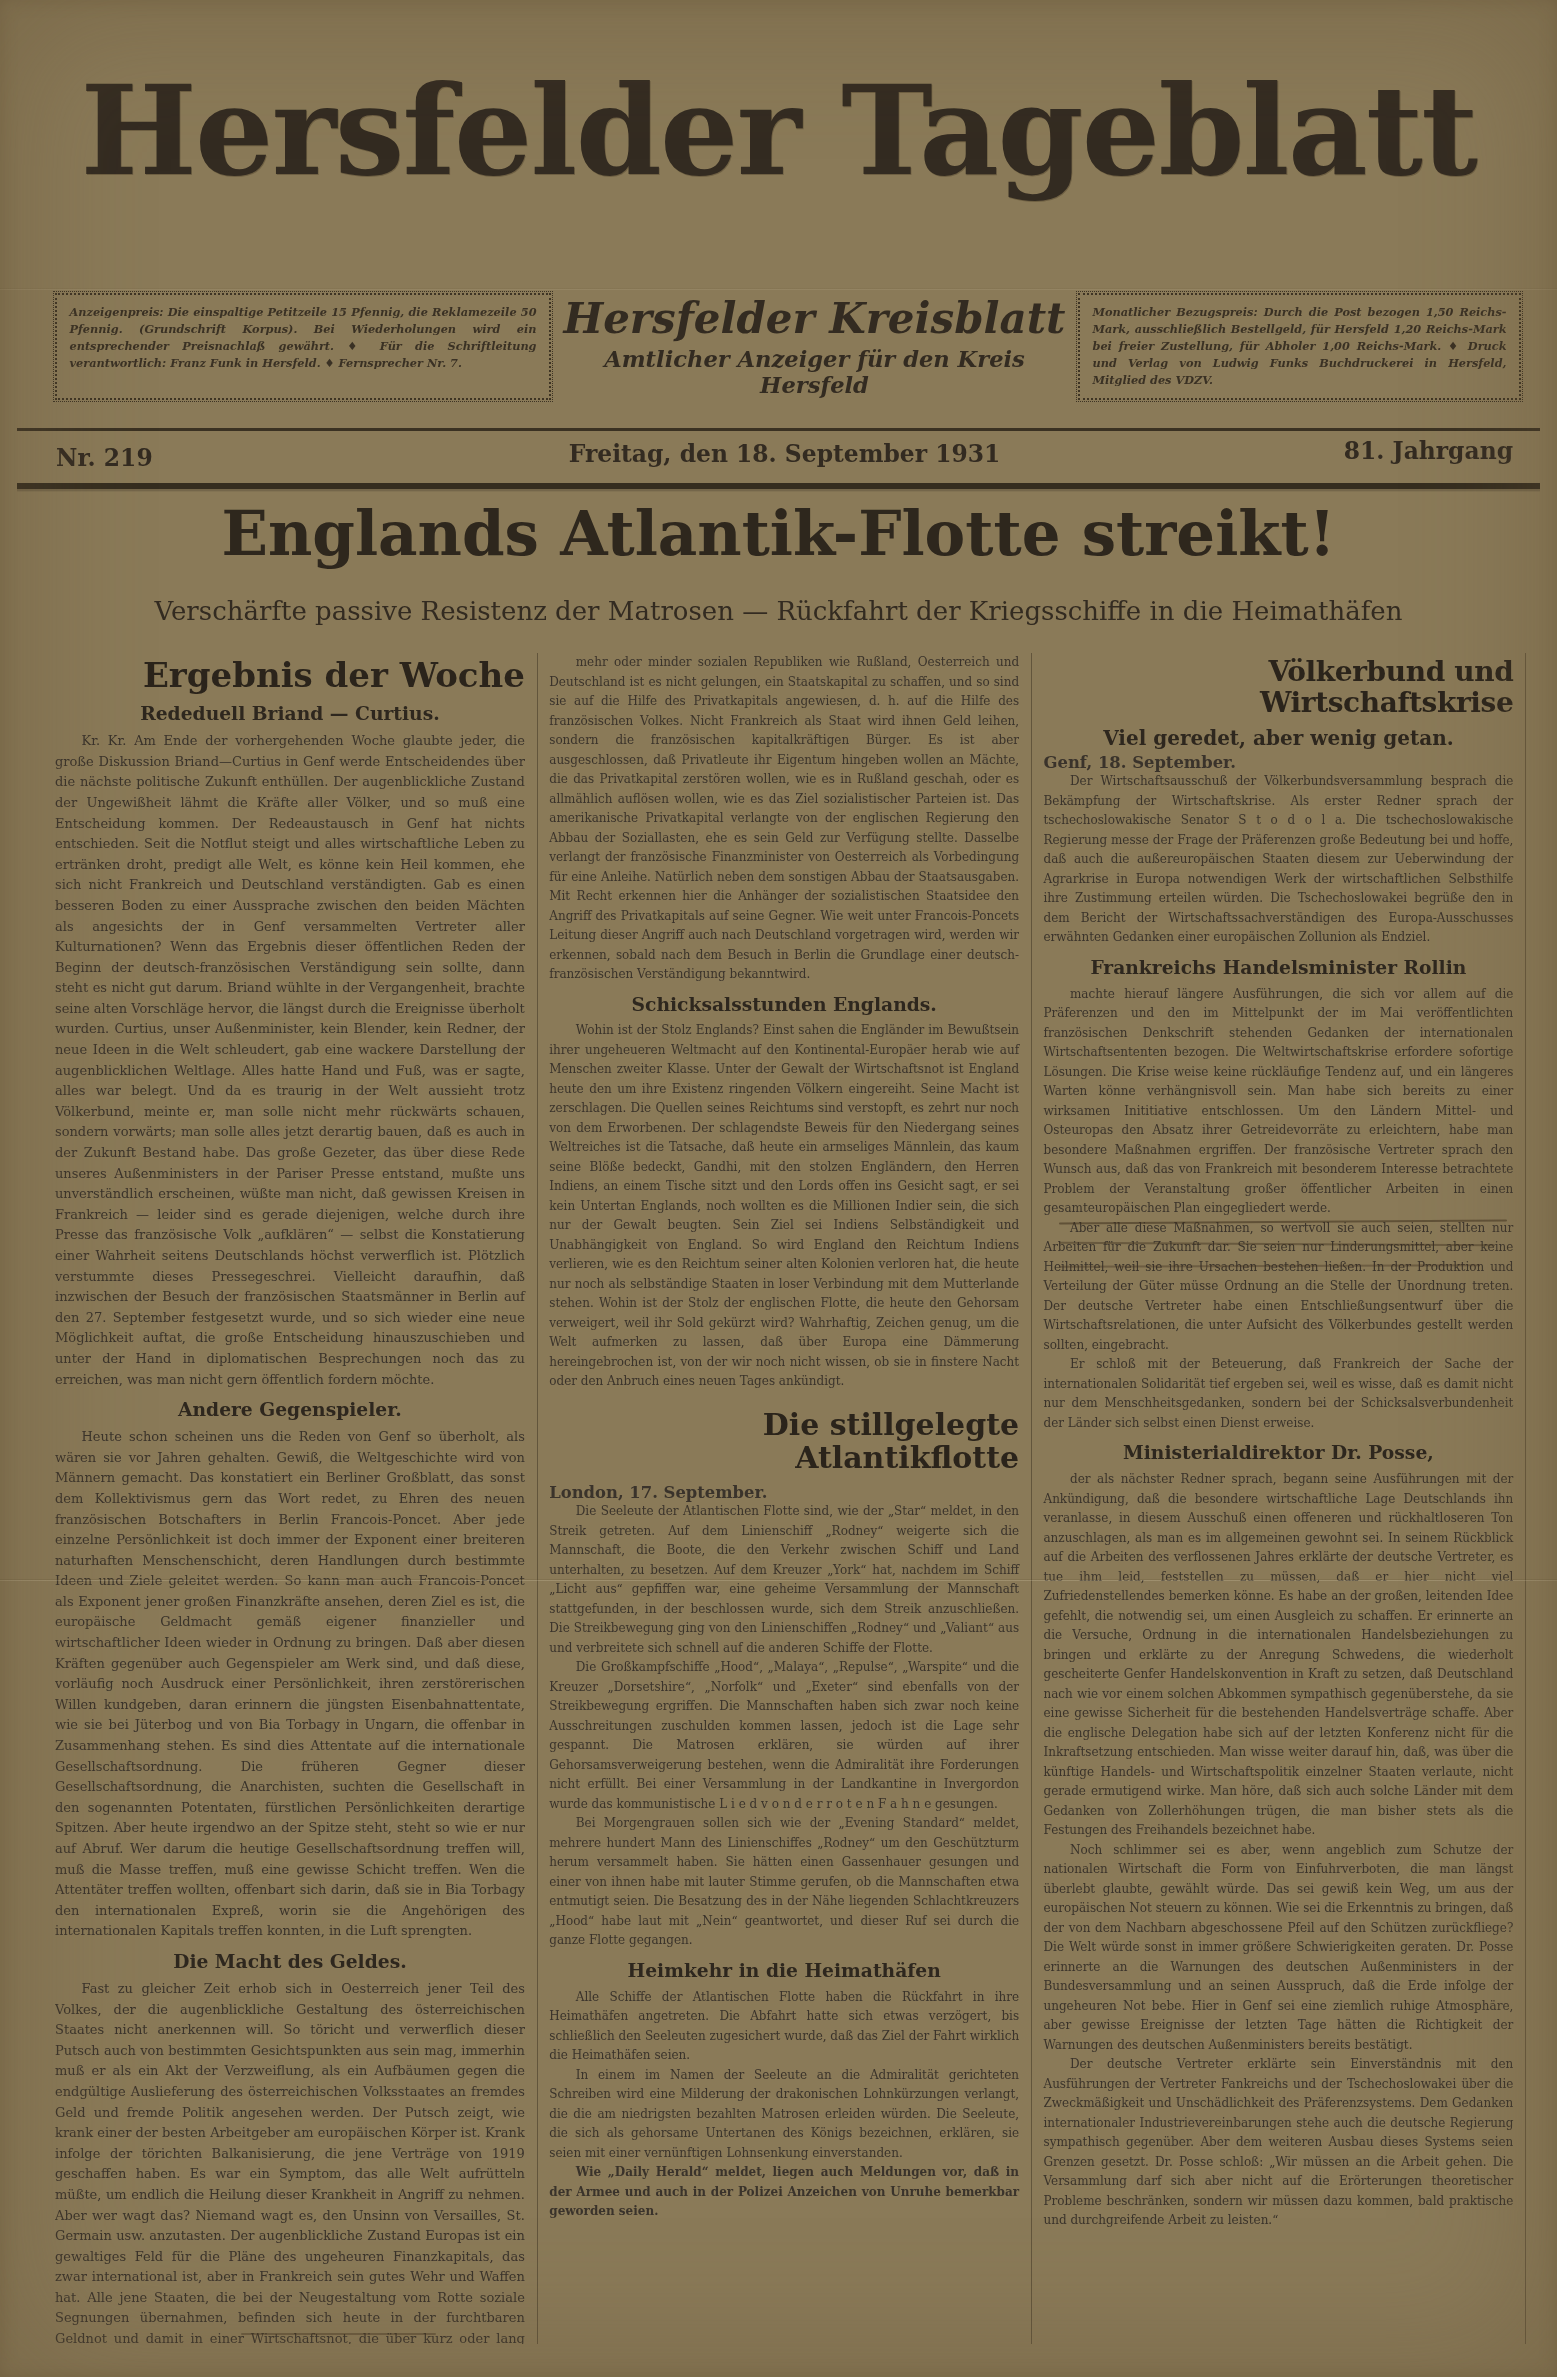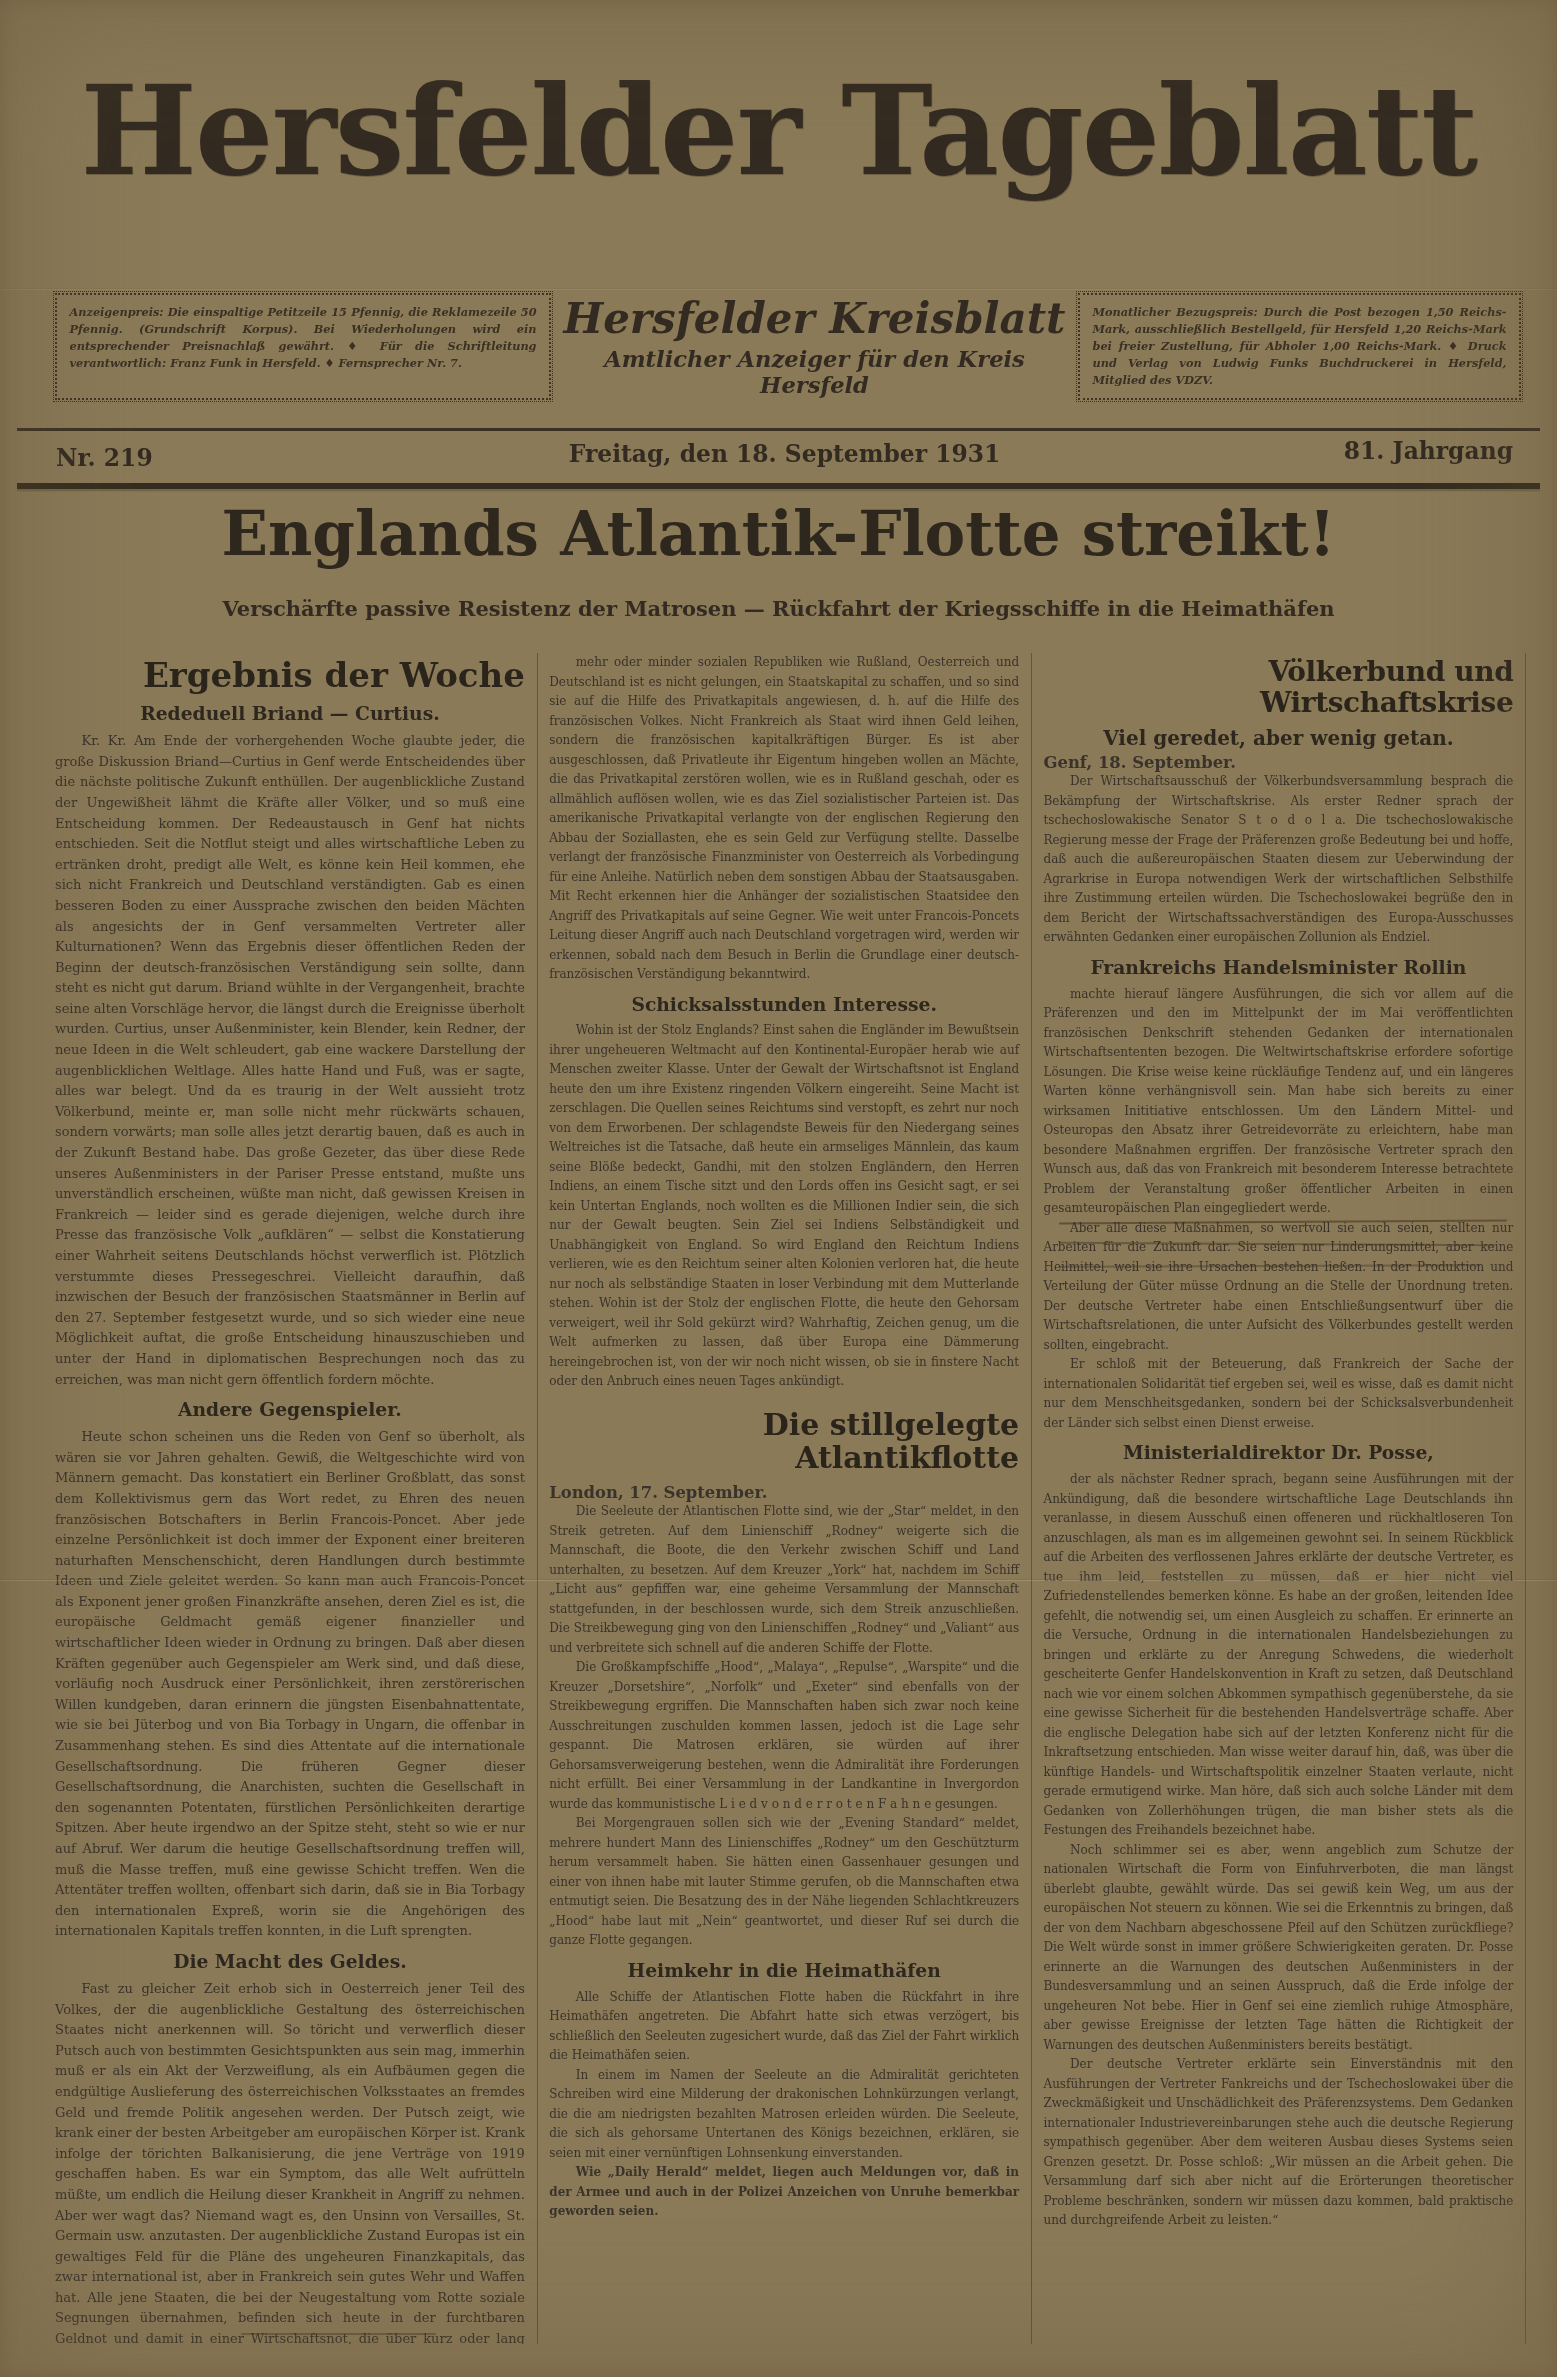--- a/index.html
+++ b/index.html
@@ -41,21 +41,21 @@
   .date-issue{position:absolute;left:0;top:9.3px;}
   .date-date{position:absolute;left:0;right:0;text-align:center;top:4.7px;}
   .date-vol{position:absolute;right:0;top:1.6px;}
   .rule-b{position:absolute;top:483px;left:17px;right:17px;height:5.5px;background:#352d1f;
     box-shadow:0 2.3px 0 rgba(53,45,31,.25);z-index:2;}
 
   
   .headline{position:absolute;top:500px;left:0;right:0;text-align:center;
     font-size:61px;font-weight:bold;line-height:1.1;color:#2e271d;letter-spacing:0px;}
   .subheadline{position:absolute;top:596px;left:0;right:0;text-align:center;
-    font-size:21px;font-weight:bold;color:#332b21;}
+    font-size:26px;font-weight:normal;color:#332b21;}
 
   
   .columns{position:absolute;top:653px;left:55px;right:31px;height:1691px;display:flex;
     border-right:1.6px solid rgba(58,47,32,.45);}
   .col{flex:1;overflow:hidden;text-align:justify;padding:0 11.7px;}
   .col:first-child{padding-left:0;}
   .col + .col{border-left:1.6px solid rgba(58,47,32,.5);}
   .col-1{font-size:13px;line-height:20.6px;}
   .col-2,.col-3{font-size:12px;line-height:19.5px;}
   .col p{margin:0;text-indent:26.5px;color:#3a332b;}
@@ -104,21 +104,21 @@
       <h3>Rededuell Briand — Curtius.</h3>
       <p>Kr. Kr.  Am Ende der vorhergehenden Woche glaubte jeder, die große Diskussion Briand—Curtius in Genf werde Entscheidendes über die nächste politische Zukunft enthüllen. Der augenblickliche Zustand der Ungewißheit lähmt die Kräfte aller Völker, und so muß eine Entscheidung kommen. Der Redeaustausch in Genf hat nichts entschieden. Seit die Notflut steigt und alles wirtschaftliche Leben zu ertränken droht, predigt alle Welt, es könne kein Heil kommen, ehe sich nicht Frankreich und Deutschland verständigten. Gab es einen besseren Boden zu einer Aussprache zwischen den beiden Mächten als angesichts der in Genf versammelten Vertreter aller Kulturnationen? Wenn das Ergebnis dieser öffentlichen Reden der Beginn der deutsch-französischen Verständigung sein sollte, dann steht es nicht gut darum. Briand wühlte in der Vergangenheit, brachte seine alten Vorschläge hervor, die längst durch die Ereignisse überholt wurden. Curtius, unser Außenminister, kein Blender, kein Redner, der neue Ideen in die Welt schleudert, gab eine wackere Darstellung der augenblicklichen Weltlage. Alles hatte Hand und Fuß, was er sagte, alles war belegt. Und da es traurig in der Welt aussieht trotz Völkerbund, meinte er, man solle nicht mehr rückwärts schauen, sondern vorwärts; man solle alles jetzt derartig bauen, daß es auch in der Zukunft Bestand habe. Das große Gezeter, das über diese Rede unseres Außenministers in der Pariser Presse entstand, mußte uns unverständlich erscheinen, wüßte man nicht, daß gewissen Kreisen in Frankreich — leider sind es gerade diejenigen, welche durch ihre Presse das französische Volk „aufklären“ — selbst die Konstatierung einer Wahrheit seitens Deutschlands höchst verwerflich ist. Plötzlich verstummte dieses Pressegeschrei. Vielleicht daraufhin, daß inzwischen der Besuch der französischen Staatsmänner in Berlin auf den 27. September festgesetzt wurde, und so sich wieder eine neue Möglichkeit auftat, die große Entscheidung hinauszuschieben und unter der Hand in diplomatischen Besprechungen noch das zu erreichen, was man nicht gern öffentlich fordern möchte.</p>
       <h3>Andere Gegenspieler.</h3>
       <p>Heute schon scheinen uns die Reden von Genf so überholt, als wären sie vor Jahren gehalten. Gewiß, die Weltgeschichte wird von Männern gemacht. Das konstatiert ein Berliner Großblatt, das sonst dem Kollektivismus gern das Wort redet, zu Ehren des neuen französischen Botschafters in Berlin Francois-Poncet. Aber jede einzelne Persönlichkeit ist doch immer der Exponent einer breiteren naturhaften Menschenschicht, deren Handlungen durch bestimmte Ideen und Ziele geleitet werden. So kann man auch Francois-Poncet als Exponent jener großen Finanzkräfte ansehen, deren Ziel es ist, die europäische Geldmacht gemäß eigener finanzieller und wirtschaftlicher Ideen wieder in Ordnung zu bringen. Daß aber diesen Kräften gegenüber auch Gegenspieler am Werk sind, und daß diese, vorläufig noch Ausdruck einer Persönlichkeit, ihren zerstörerischen Willen kundgeben, daran erinnern die jüngsten Eisenbahnattentate, wie sie bei Jüterbog und von Bia Torbagy in Ungarn, die offenbar in Zusammenhang stehen. Es sind dies Attentate auf die internationale Gesellschaftsordnung. Die früheren Gegner dieser Gesellschaftsordnung, die Anarchisten, suchten die Gesellschaft in den sogenannten Potentaten, fürstlichen Persönlichkeiten derartige Spitzen. Aber heute irgendwo an der Spitze steht, steht so wie er nur auf Abruf. Wer darum die heutige Gesellschaftsordnung treffen will, muß die Masse treffen, muß eine gewisse Schicht treffen. Wen die Attentäter treffen wollten, offenbart sich darin, daß sie in Bia Torbagy den internationalen Expreß, worin sie die Angehörigen des internationalen Kapitals treffen konnten, in die Luft sprengten.</p>
       <h3>Die Macht des Geldes.</h3>
       <p>Fast zu gleicher Zeit erhob sich in Oesterreich jener Teil des Volkes, der die augenblickliche Gestaltung des österreichischen Staates nicht anerkennen will. So töricht und verwerflich dieser Putsch auch von bestimmten Gesichtspunkten aus sein mag, immerhin muß er als ein Akt der Verzweiflung, als ein Aufbäumen gegen die endgültige Auslieferung des österreichischen Volksstaates an fremdes Geld und fremde Politik angesehen werden. Der Putsch zeigt, wie krank einer der besten Arbeitgeber am europäischen Körper ist. Krank infolge der törichten Balkanisierung, die jene Verträge von 1919 geschaffen haben. Es war ein Symptom, das alle Welt aufrütteln müßte, um endlich die Heilung dieser Krankheit in Angriff zu nehmen. Aber wer wagt das? Niemand wagt es, den Unsinn von Versailles, St. Germain usw. anzutasten. Der augenblickliche Zustand Europas ist ein gewaltiges Feld für die Pläne des ungeheuren Finanzkapitals, das zwar international ist, aber in Frankreich sein gutes Wehr und Waffen hat. Alle jene Staaten, die bei der Neugestaltung vom Rotte soziale Segnungen übernahmen, befinden sich heute in der furchtbaren Geldnot und damit in einer Wirtschaftsnot, die über kurz oder lang jene sozialen Errungenschaften ganz oder zum Teil wieder in Frage stellt. In allen diesen</p>
     </div>
 
     <div class="col col-2">
       <p>mehr oder minder sozialen Republiken wie Rußland, Oesterreich und Deutschland ist es nicht gelungen, ein Staatskapital zu schaffen, und so sind sie auf die Hilfe des Privatkapitals angewiesen, d. h. auf die Hilfe des französischen Volkes. Nicht Frankreich als Staat wird ihnen Geld leihen, sondern die französischen kapitalkräftigen Bürger. Es ist aber ausgeschlossen, daß Privatleute ihr Eigentum hingeben wollen an Mächte, die das Privatkapital zerstören wollen, wie es in Rußland geschah, oder es allmählich auflösen wollen, wie es das Ziel sozialistischer Parteien ist. Das amerikanische Privatkapital verlangte von der englischen Regierung den Abbau der Soziallasten, ehe es sein Geld zur Verfügung stellte. Dasselbe verlangt der französische Finanzminister von Oesterreich als Vorbedingung für eine Anleihe. Natürlich neben dem sonstigen Abbau der Staatsausgaben. Mit Recht erkennen hier die Anhänger der sozialistischen Staatsidee den Angriff des Privatkapitals auf seine Gegner. Wie weit unter Francois-Poncets Leitung dieser Angriff auch nach Deutschland vorgetragen wird, werden wir erkennen, sobald nach dem Besuch in Berlin die Grundlage einer deutsch-französischen Verständigung bekanntwird.</p>
-      <h3>Schicksalsstunden Interesse.</h3>
+      <h3>Schicksalsstunden Englands.</h3>
       <p>Wohin ist der Stolz Englands? Einst sahen die Engländer im Bewußtsein ihrer ungeheueren Weltmacht auf den Kontinental-Europäer herab wie auf Menschen zweiter Klasse. Unter der Gewalt der Wirtschaftsnot ist England heute den um ihre Existenz ringenden Völkern eingereiht. Seine Macht ist zerschlagen. Die Quellen seines Reichtums sind verstopft, es zehrt nur noch von dem Erworbenen. Der schlagendste Beweis für den Niedergang seines Weltreiches ist die Tatsache, daß heute ein armseliges Männlein, das kaum seine Blöße bedeckt, Gandhi, mit den stolzen Engländern, den Herren Indiens, an einem Tische sitzt und den Lords offen ins Gesicht sagt, er sei kein Untertan Englands, noch wollten es die Millionen Indier sein, die sich nur der Gewalt beugten. Sein Ziel sei Indiens Selbständigkeit und Unabhängigkeit von England. So wird England den Reichtum Indiens verlieren, wie es den Reichtum seiner alten Kolonien verloren hat, die heute nur noch als selbständige Staaten in loser Verbindung mit dem Mutterlande stehen. Wohin ist der Stolz der englischen Flotte, die heute den Gehorsam verweigert, weil ihr Sold gekürzt wird? Wahrhaftig, Zeichen genug, um die Welt aufmerken zu lassen, daß über Europa eine Dämmerung hereingebrochen ist, von der wir noch nicht wissen, ob sie in finstere Nacht oder den Anbruch eines neuen Tages ankündigt.</p>
       <h2>Die stillgelegte Atlantikflotte</h2>
       <p class="dateline">London, 17. September.</p>
       <p>Die Seeleute der Atlantischen Flotte sind, wie der „Star“ meldet, in den Streik getreten. Auf dem Linienschiff „Rodney“ weigerte sich die Mannschaft, die Boote, die den Verkehr zwischen Schiff und Land unterhalten, zu besetzen. Auf dem Kreuzer „York“ hat, nachdem im Schiff „Licht aus“ gepfiffen war, eine geheime Versammlung der Mannschaft stattgefunden, in der beschlossen wurde, sich dem Streik anzuschließen. Die Streikbewegung ging von den Linienschiffen „Rodney“ und „Valiant“ aus und verbreitete sich schnell auf die anderen Schiffe der Flotte.</p>
       <p>Die Großkampfschiffe „Hood“, „Malaya“, „Repulse“, „Warspite“ und die Kreuzer „Dorsetshire“, „Norfolk“ und „Exeter“ sind ebenfalls von der Streikbewegung ergriffen. Die Mannschaften haben sich zwar noch keine Ausschreitungen zuschulden kommen lassen, jedoch ist die Lage sehr gespannt. Die Matrosen erklären, sie würden auf ihrer Gehorsamsverweigerung bestehen, wenn die Admiralität ihre Forderungen nicht erfüllt. Bei einer Versammlung in der Landkantine in Invergordon wurde das kommunistische L i e d  v o n  d e r  r o t e n  F a h n e gesungen.</p>
       <p>Bei Morgengrauen sollen sich wie der „Evening Standard“ meldet, mehrere hundert Mann des Linienschiffes „Rodney“ um den Geschützturm herum versammelt haben. Sie hätten einen Gassenhauer gesungen und einer von ihnen habe mit lauter Stimme gerufen, ob die Mannschaften etwa entmutigt seien. Die Besatzung des in der Nähe liegenden Schlachtkreuzers „Hood“ habe laut mit „Nein“ geantwortet, und dieser Ruf sei durch die ganze Flotte gegangen.</p>
       <h3>Heimkehr in die Heimathäfen</h3>
       <p>Alle Schiffe der Atlantischen Flotte haben die Rückfahrt in ihre Heimathäfen angetreten. Die Abfahrt hatte sich etwas verzögert, bis schließlich den Seeleuten zugesichert wurde, daß das Ziel der Fahrt wirklich die Heimathäfen seien.</p>
       <p>In einem im Namen der Seeleute an die Admiralität gerichteten Schreiben wird eine Milderung der drakonischen Lohnkürzungen verlangt, die die am niedrigsten bezahlten Matrosen erleiden würden. Die Seeleute, die sich als gehorsame Untertanen des Königs bezeichnen, erklären, sie seien mit einer vernünftigen Lohnsenkung einverstanden.</p>
       <p class="p-bold">Wie „Daily Herald“ meldet, liegen auch Meldungen vor, daß in der Armee und auch in der Polizei Anzeichen von Unruhe bemerkbar geworden seien.</p>

